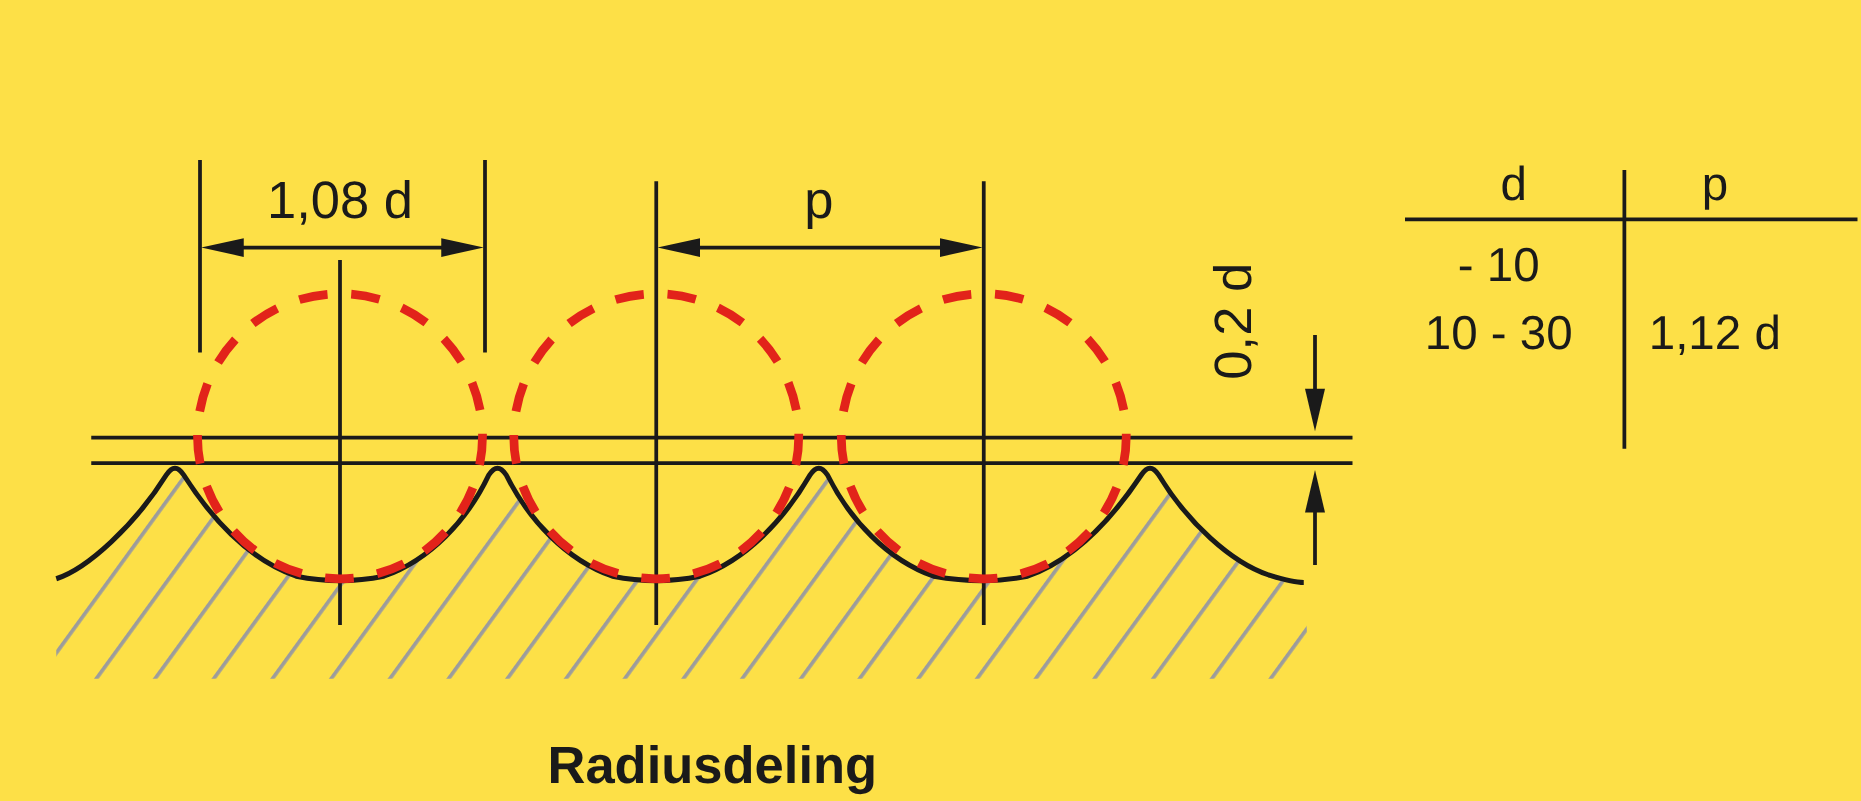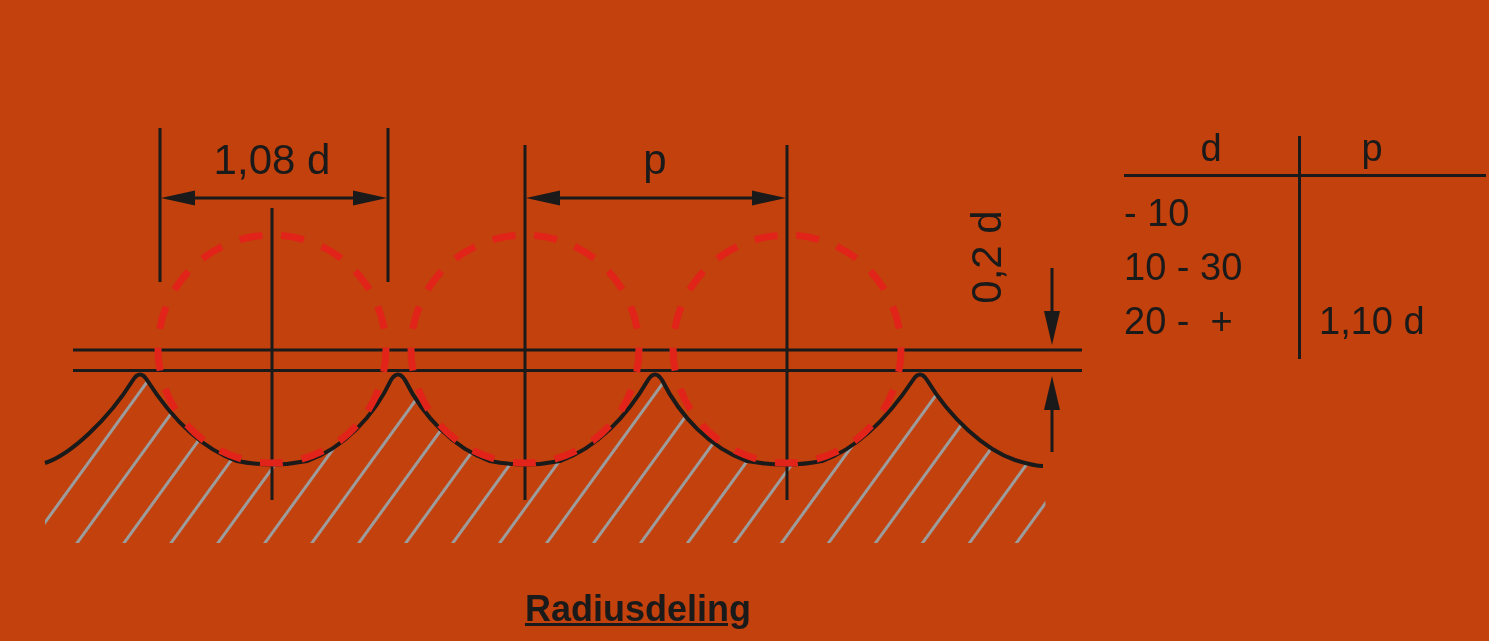--- a/index.html
+++ b/index.html
@@ -5,21 +5,21 @@
   html, body {
     margin: 0;
     padding: 0;
     background: #ffffff;
     font-family: "Liberation Sans", sans-serif;
   }
   .stage {
     position: relative;
     width: 1489px;
     height: 641px;
-    background: #c2410c;
+    background: #fde047;
     overflow: hidden;
     color: #1a1a1a;
   }
   .diagram-svg {
     position: absolute;
     left: 0;
     top: 0;
     width: 1489px;
     height: 641px;
   }
@@ -38,21 +38,21 @@
     font-size: 42px; text-align: center;
   }
   .dim-depth-label {
     left: 907px; top: 235px; width: 160px; height: 44px;
     font-size: 42px; text-align: center;
     transform: rotate(-90deg);
     transform-origin: center;
   }
   .caption {
     left: 438px; top: 590px; width: 400px;
-    font-size: 36px; font-weight: bold; text-align: center; text-decoration: underline;
+    font-size: 42px; font-weight: bold; text-align: left;
   }
   
   .spec-table {
     position: absolute;
     left: 1124px; top: 122px; width: 362px;
     font-size: 38px;
   }
   .t-head {
     display: flex;
     align-items: center;
@@ -69,21 +69,21 @@
     background: #1a1a1a;
   }
   .t-row {
     display: flex;
     height: 54px;
     align-items: center;
   }
   .t-row.first { margin-top: 9px; }
   .td-d {
     width: 174px;
-    text-align: left;
+    text-align: center;
     padding-right: 24px;
     box-sizing: border-box;
     white-space: pre;
   }
   .td-p {
     flex: 1;
     padding-left: 21px;
     white-space: pre;
   }
 </style>
@@ -145,22 +145,19 @@
       <div class="th-d">d</div>
       <div class="th-p">p</div>
     </div>
     <div class="t-body">
       <div class="t-divider"></div>
       <div class="t-row first">
         <div class="td-d">- 10</div>
       </div>
       <div class="t-row">
         <div class="td-d">10 - 30</div>
-      </div>
-      <div class="t-row">
-        <div class="td-d">20 -  +</div>
-        <div class="td-p">1,10 d</div>
+        <div class="td-p">1,12 d</div>
       </div>
     </div>
   </div>
 
   <div class="lbl caption">Radiusdeling</div>
 </div>
 
 </body></html>

